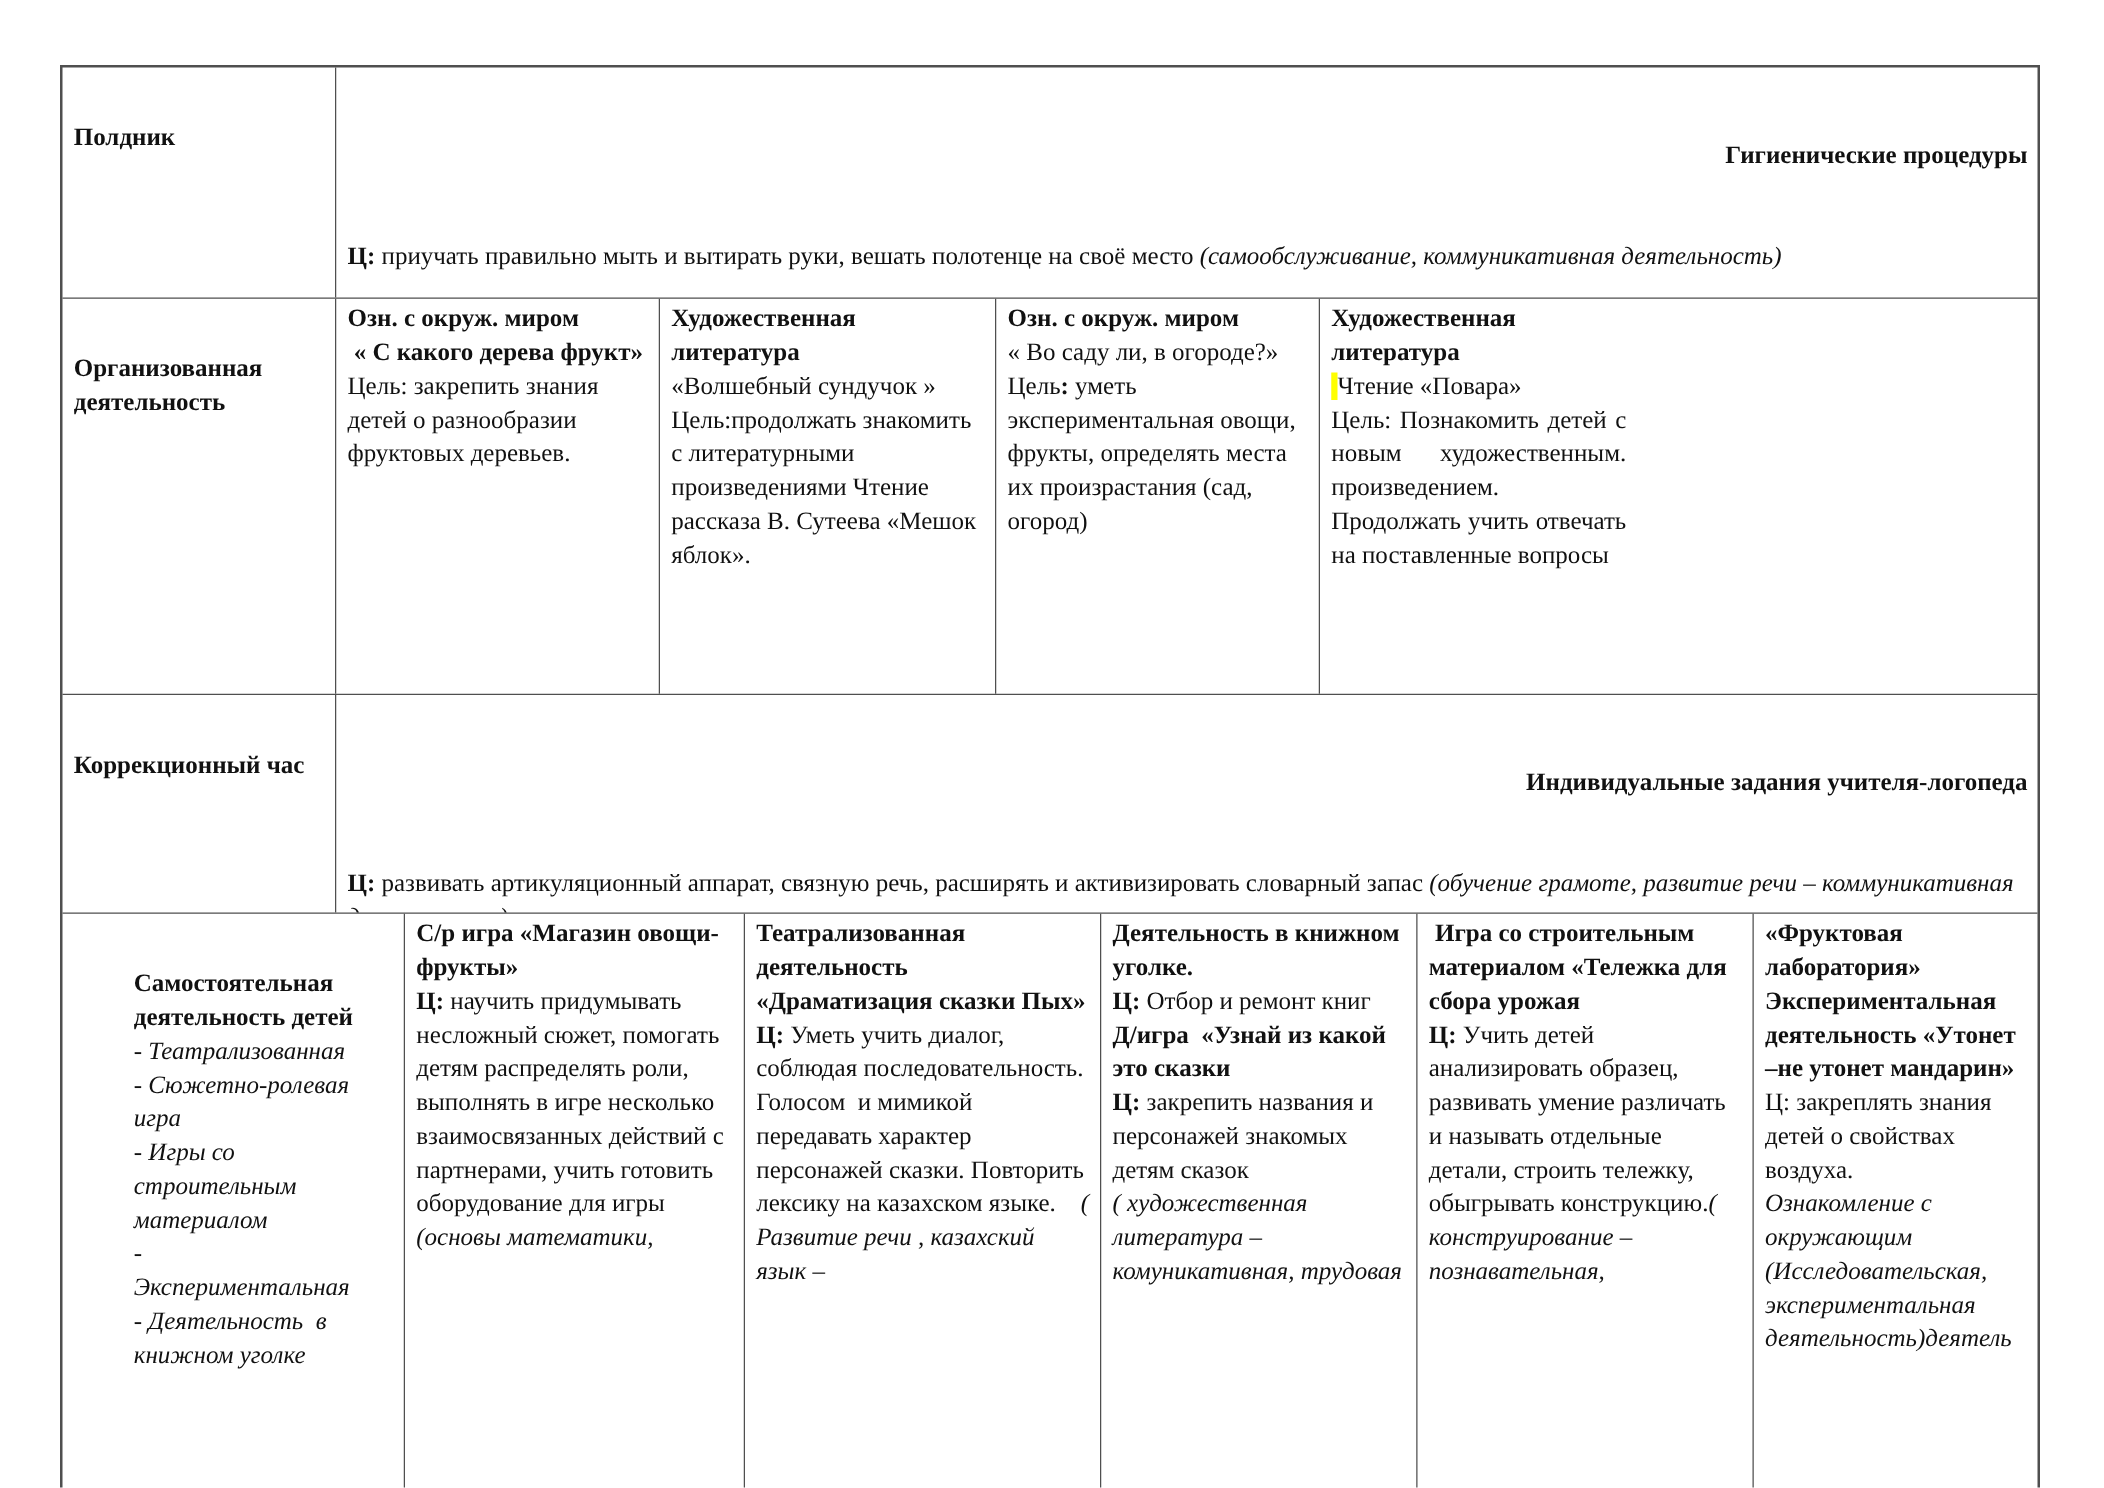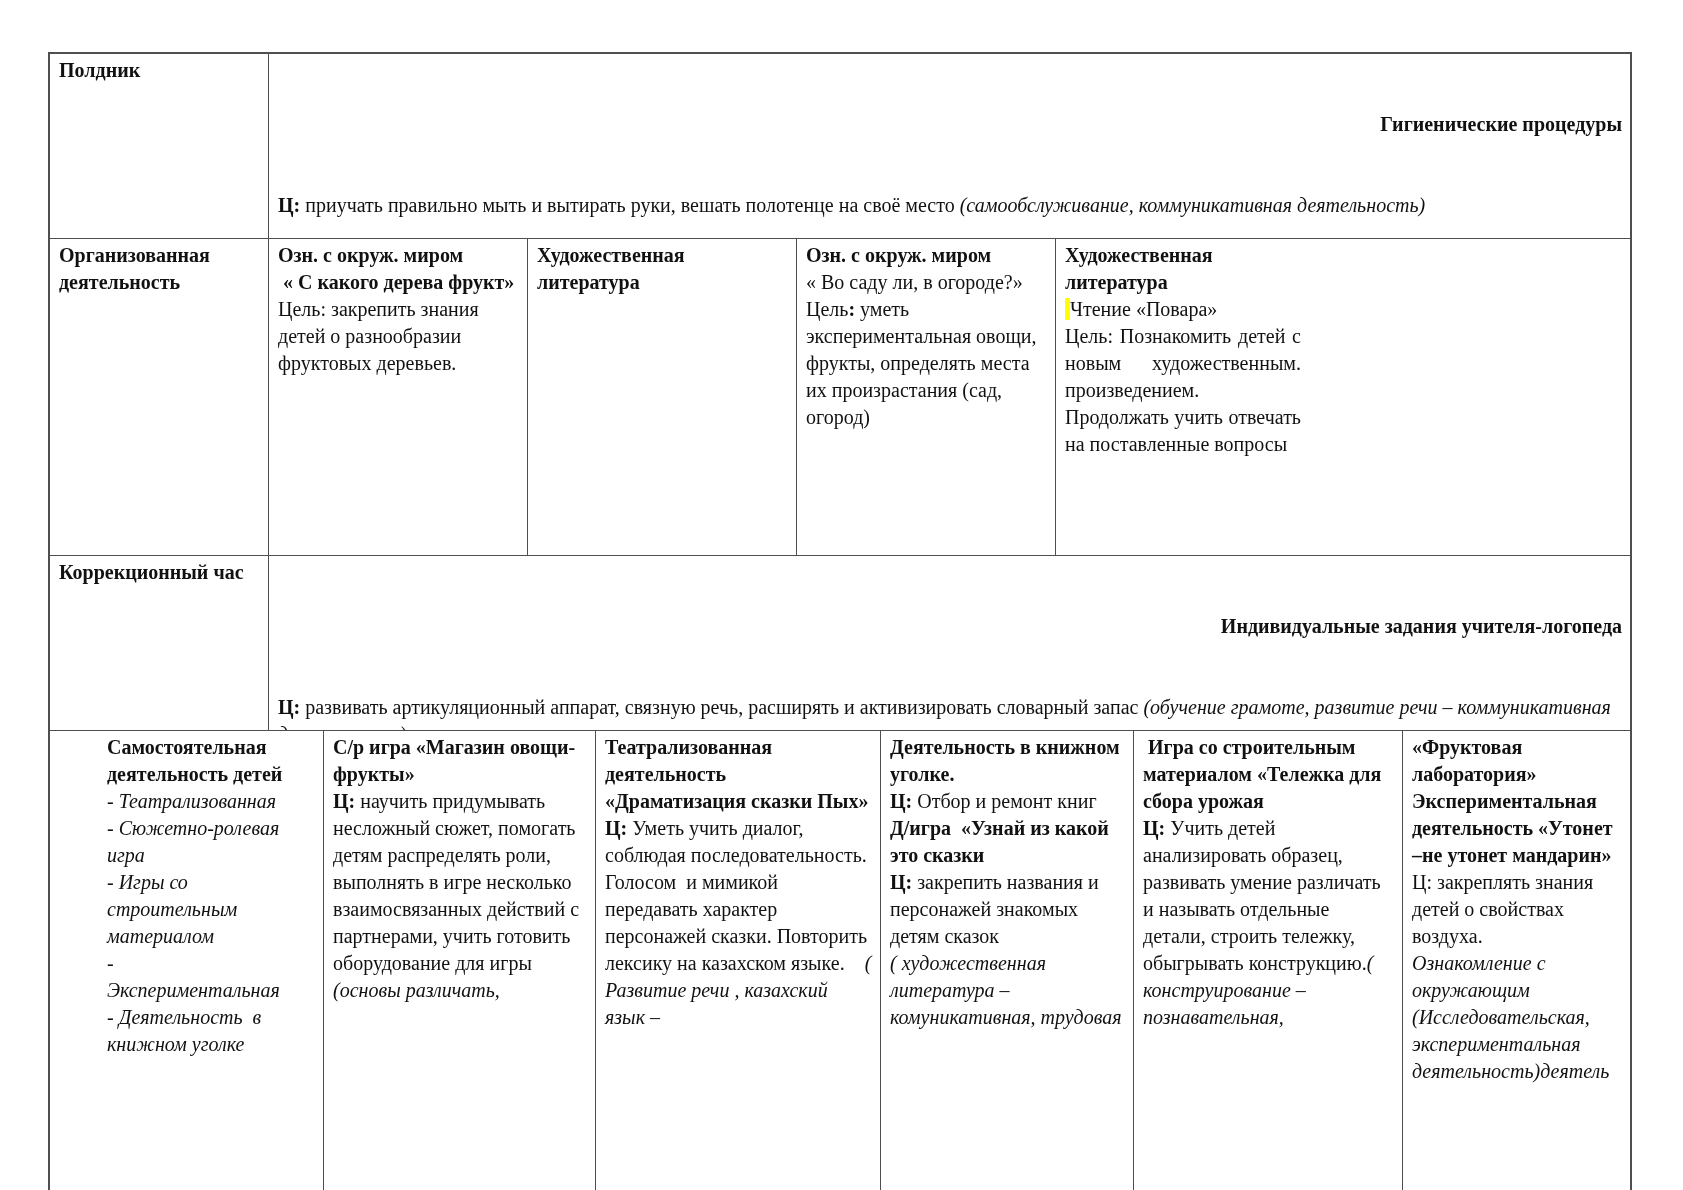--- a/index.html
+++ b/index.html
@@ -22,21 +22,21 @@
   .row3{grid-template-columns:218px 1fr;height:175px;}
   .row4{grid-template-columns:225px 272px 285px 253px 269px 1fr;height:492px;padding-left:48px;}
   .cell{
     border-left:1.5px solid #4f4f4f;
     padding:3px 8px 3px 9px;
     overflow:hidden;
     font-size:20px;line-height:27px;
     white-space:pre-wrap;
     overflow-wrap:break-word;
   }
-  .cell:first-child{border-left:0;}
+  .cell:first-child{border-left:0;margin-top:40px;}
   .rowhead{font-weight:bold;}
   .ctr{text-align:right;font-weight:bold;white-space:normal;}
   .par{text-align:left;white-space:pre-wrap;}
   .just{text-align:justify;}
   .run-b{font-weight:bold;}
   .run-i{font-style:italic;text-align:right;}
   .run-h{background:#ffff00;}
 </style>
 </head>
 <body>
@@ -53,21 +53,22 @@
         
       </div>
     </div>
 
     <div class="row row2">
       <div class="cell rowhead">Организованная деятельность</div>
       <div class="cell"><span class="run-b">Озн. с окруж. миром
  « С какого дерева фрукт»
 </span><span>Цель: закрепить знания детей о разнообразии фруктовых деревьев.</span></div>
       <div class="cell"><span class="run-b">Художественная литература
-</span></div>
+</span><span>«Волшебный сундучок »
+Цель:продолжать знакомить с литературными произведениями Чтение рассказа В. Сутеева «Мешок яблок».</span></div>
       <div class="cell"><span class="run-b">Озн. с окруж. миром
 </span><span>« Во саду ли, в огороде?»
 Цель</span><span class="run-b">:</span><span> уметь экспериментальная овощи, фрукты, определять места их произрастания (сад, огород)</span></div>
       <div class="cell just"><span class="run-b">Художественная литература
 </span><span class="run-h">&nbsp;</span><span>Чтение «Повара»
 Цель: Познакомить детей с новым художественным. произведением. Продолжать учить отвечать на поставленные вопросы</span></div>
     </div>
 
     <div class="row row3">
       <div class="cell rowhead">Коррекционный час</div>
@@ -81,21 +82,21 @@
 
     <div class="row row4">
       <div class="cell"><span class="run-b">Самостоятельная деятельность детей
 </span><span class="run-i">- Театрализованная
 - Сюжетно-ролевая игра
 - Игры со строительным материалом
 -
 Экспериментальная
 - Деятельность  в книжном уголке</span></div>
       <div class="cell"><span class="run-b">С/р игра «Магазин овощи-фрукты»
-Ц:</span><span> научить придумывать несложный сюжет, помогать детям распределять роли, выполнять в игре несколько взаимосвязанных действий с партнерами, учить готовить оборудование для игры </span><span class="run-i">(основы различать,</span></div>
+Ц:</span><span> научить придумывать несложный сюжет, помогать детям распределять роли, выполнять в игре несколько взаимосвязанных действий с партнерами, учить готовить оборудование для игры </span><span class="run-i">(основы математики,</span></div>
       <div class="cell"><span class="run-b">Театрализованная деятельность «Драматизация сказки Пых»
 Ц:</span><span> Уметь учить диалог, соблюдая последовательность. Голосом  и мимикой передавать характер персонажей сказки. Повторить лексику на казахском языке.    </span><span class="run-i">( Развитие речи , казахский язык –</span></div>
       <div class="cell"><span class="run-b">Деятельность в книжном уголке.
 Ц:</span><span> Отбор и ремонт книг
 </span><span class="run-b">Д/игра  «Узнай из какой это сказки
 Ц:</span><span> закрепить названия и персонажей знакомых детям сказок
 </span><span class="run-i">( художественная литература – комуникативная, трудовая</span></div>
       <div class="cell"><span class="run-b"> Игра со строительным материалом «Тележка для сбора урожая
 Ц:</span><span> Учить детей анализировать образец, развивать умение различать и называть отдельные детали, строить тележку, обыгрывать конструкцию.</span><span class="run-i">( конструирование – познавательная,</span></div>
       <div class="cell"><span class="run-b">«Фруктовая лаборатория» Экспериментальная деятельность «Утонет –не утонет мандарин»</span><span> Ц: закреплять знания детей о свойствах воздуха.

